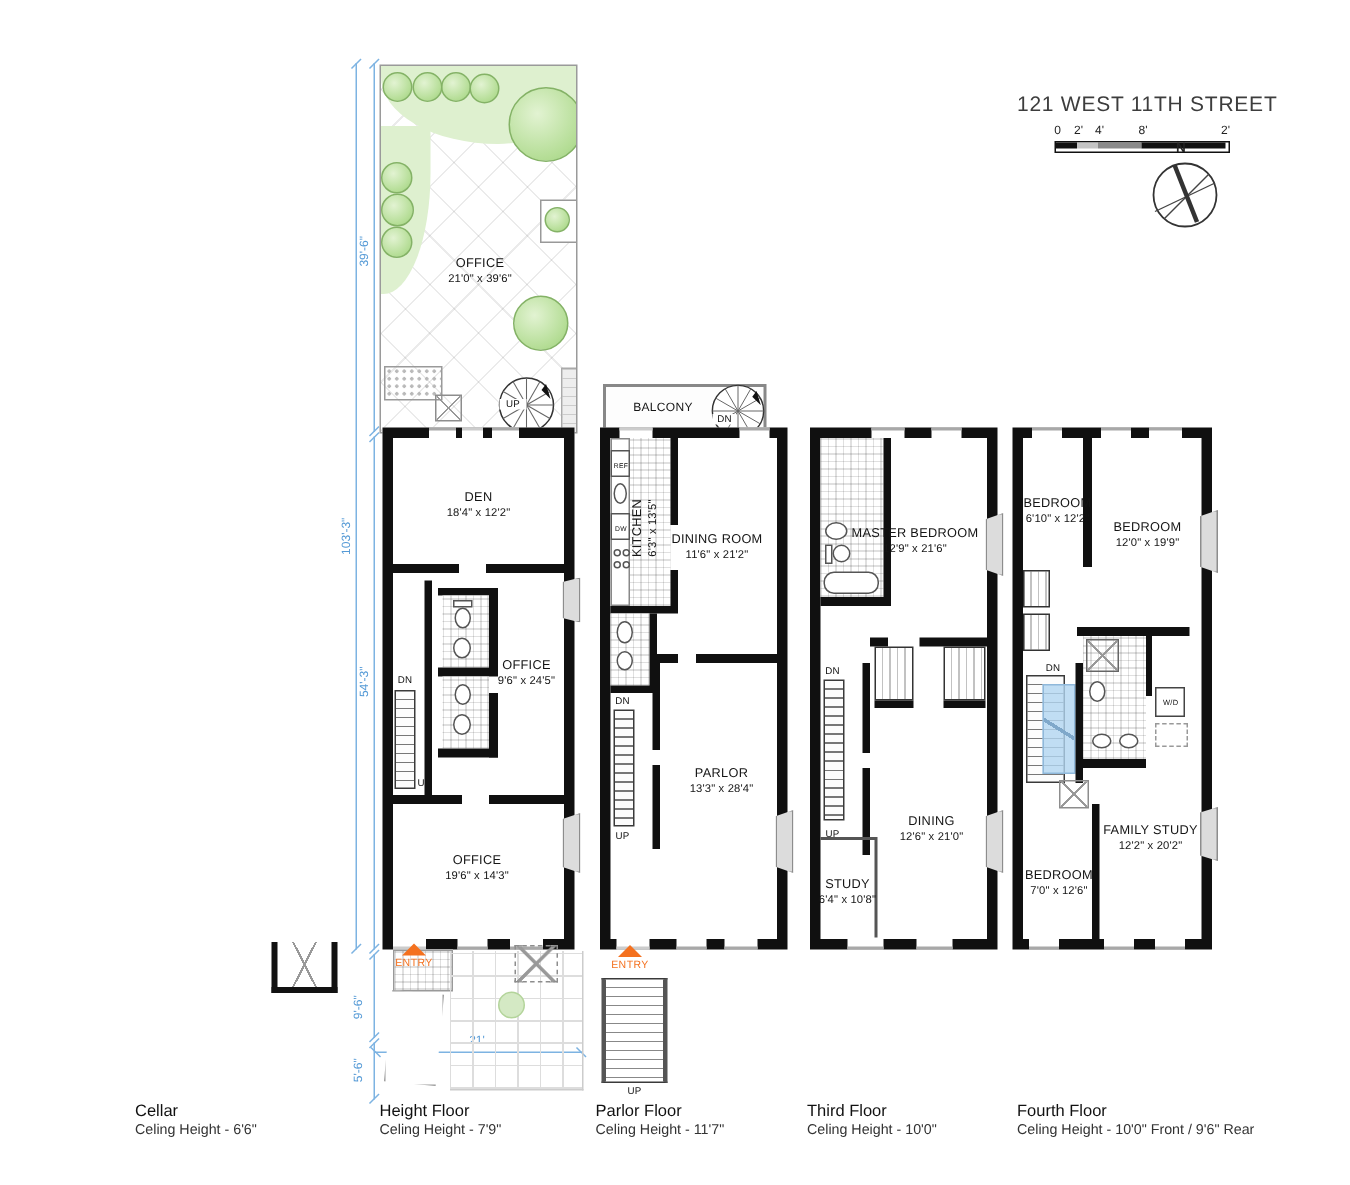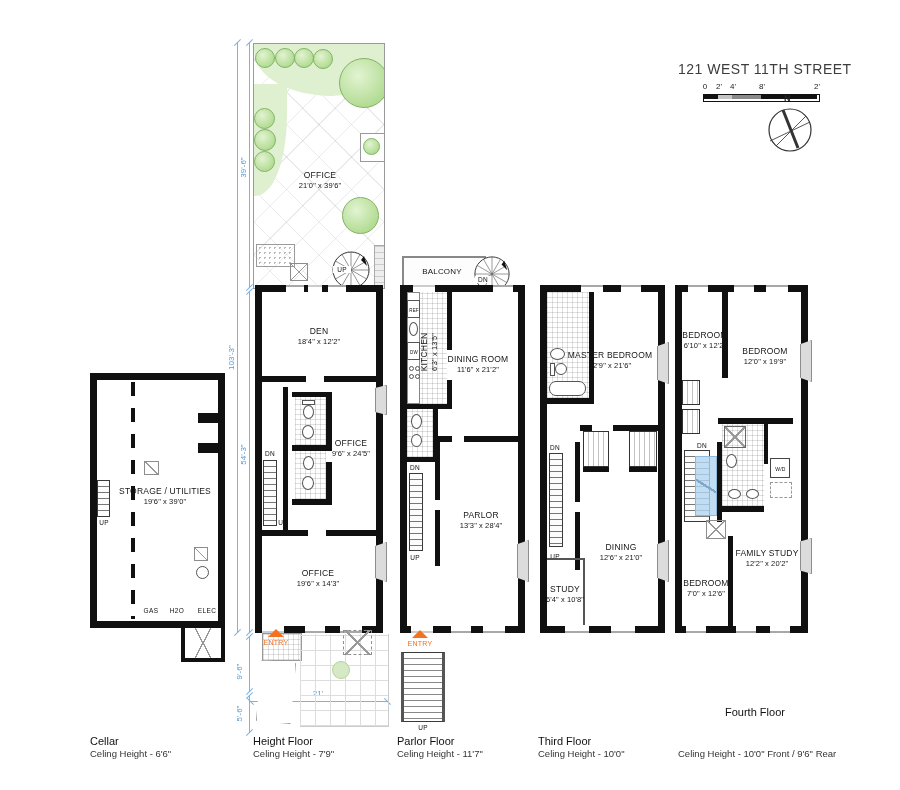--- a/index.html
+++ b/index.html
@@ -113,37 +113,20 @@
           <line x1="20" y1="20" x2="11" y2="4.4"></line>
           <line x1="20" y1="20" x2="20" y2="2"></line>
           <line x1="20" y1="20" x2="29" y2="4.4"></line>
           <line x1="20" y1="20" x2="35.6" y2="11"></line>
       </g>
       <polygon points="30,10 36,16 33,6" fill="#111"></polygon>
     </svg>
     <div class="t" style="left:79px;top:222px;width:18px;background:#fff;">UP</div>
   </div>
 
-  <div class="plan" style="left:90px;top:373px;width:135px;height:255px;">
-    <div class="dashline" style="left:34px;top:2px;height:237px;"></div>
-    <div class="room" style="left:18px;top:106px;width:100px;">
-      <div>STORAGE / UTILITIES</div>
-      <div class="sz">19'6" x 39'0"</div>
-    </div>
-    <div class="stair" style="left:0;top:100px;width:13px;height:37px;"></div>
-    <div class="t" style="left:0;top:139px;width:14px;">UP</div>
-    <div class="xbox" style="left:47px;top:81px;width:15px;height:14px;background:linear-gradient(45deg,transparent 47%,#999 47% 53%,transparent 53%);"></div>
-    <div class="xbox" style="left:97px;top:167px;width:14px;height:14px;background:linear-gradient(45deg,transparent 47%,#999 47% 53%,transparent 53%);"></div>
-    <div class="fixture oval" style="left:99px;top:186px;width:13px;height:13px;"></div>
-    <div class="iwall" style="right:0;top:33px;width:20px;height:10px;"></div>
-    <div class="iwall" style="right:0;top:63px;width:20px;height:10px;"></div>
-    <div class="t" style="left:34px;top:227px;width:40px;letter-spacing:.4px;">GAS</div>
-    <div class="t" style="left:60px;top:227px;width:40px;letter-spacing:.4px;">H2O</div>
-    <div class="t" style="left:90px;top:227px;width:40px;letter-spacing:.4px;">ELEC</div>
-  </div>
   <div class="abs" style="left:181px;top:628px;width:36px;height:30px;border:4px solid #111;border-top:none;background:#fff;background-image:linear-gradient(63deg,transparent 48.5%,#999 48.5% 51.5%,transparent 51.5%),linear-gradient(-63deg,transparent 48.5%,#999 48.5% 51.5%,transparent 51.5%);"></div>
 
   <div class="plan" style="left:255px;top:285px;width:128px;height:348px;">
     <div class="win-t" style="left:24px;width:18px;"></div>
     <div class="win-t" style="left:46px;width:14px;border-top-color:#ccc;"></div>
     <div class="win-t" style="left:66px;width:18px;"></div>
     <div class="room" style="left:7px;top:34px;width:100px;">
       <div>DEN</div>
       <div class="sz">18'4" x 12'2"</div>
     </div>
@@ -182,21 +165,21 @@
     <div class="win-b" style="left:78px;width:22px;"></div>
   </div>
   <div class="tile" style="left:262px;top:633px;width:38px;height:26px;border:1px solid #999;"></div>
   <div class="entry-arrow" style="left:268px;top:629px;"></div>
   <div class="entry-txt" style="left:256px;top:639px;width:40px;">ENTRY</div>
   <div class="grid-paving" style="left:300px;top:634px;width:88px;height:92px;border-right:1px solid #ccc;border-bottom:1px solid #ccc;"></div>
   <div class="abs" style="left:256px;top:660px;width:38px;height:62px;border:1px solid #999;background:#fff;clip-path:polygon(14% 0,100% 5%,86% 100%,0 95%);"></div>
   <div class="xbox" style="left:343px;top:630px;width:29px;height:25px;border-style:dashed;"></div>
   <div class="abs" style="left:332px;top:661px;width:16px;height:16px;border-radius:50%;background:#d4e9c4;border:1px solid #b3d49a;"></div>
 
-  <div class="abs" style="left:402px;top:256px;width:80px;height:31px;border:2px solid #888;background:#fdfdfd;">
+  <div class="abs" style="left:402px;top:256px;width:80px;height:31px;border:2px solid #888;background:#fdfdfd;padding-left:25px;">
     <div class="room" style="left:0;top:9px;width:76px;font-size:8px;">BALCONY</div>
   </div>
   <svg style="position:absolute;left:473px;top:255px;" width="38" height="38" viewBox="0 0 40 40">
     <circle cx="20" cy="20" r="18" fill="#fff" stroke="#333" stroke-width="1"></circle>
     <g stroke="#666" stroke-width="0.7">
       <line x1="20" y1="20" x2="38" y2="20"></line>
         <line x1="20" y1="20" x2="35.6" y2="29"></line>
         <line x1="20" y1="20" x2="29" y2="35.6"></line>
         <line x1="20" y1="20" x2="20" y2="38"></line>
         <line x1="20" y1="20" x2="11" y2="35.6"></line>
@@ -354,16 +337,16 @@
   </div>
 
   <div class="floor-name" style="left:90px;top:735px;">Cellar</div>
   <div class="floor-ceil" style="left:90px;top:748px;">Celing Height - 6'6"</div>
   <div class="floor-name" style="left:253px;top:735px;">Height Floor</div>
   <div class="floor-ceil" style="left:253px;top:748px;">Celing Height - 7'9"</div>
   <div class="floor-name" style="left:397px;top:735px;">Parlor Floor</div>
   <div class="floor-ceil" style="left:397px;top:748px;">Celing Height - 11'7"</div>
   <div class="floor-name" style="left:538px;top:735px;">Third Floor</div>
   <div class="floor-ceil" style="left:538px;top:748px;">Celing Height - 10'0"</div>
-  <div class="floor-name" style="left:678px;top:706px;margin-left:47px;">Fourth Floor</div>
+  <div class="floor-name" style="left:678px;top:735px;">Fourth Floor</div>
   <div class="floor-ceil" style="left:678px;top:748px;">Celing Height - 10'0" Front / 9'6" Rear</div>
 
 </div>
 
 </body></html>

